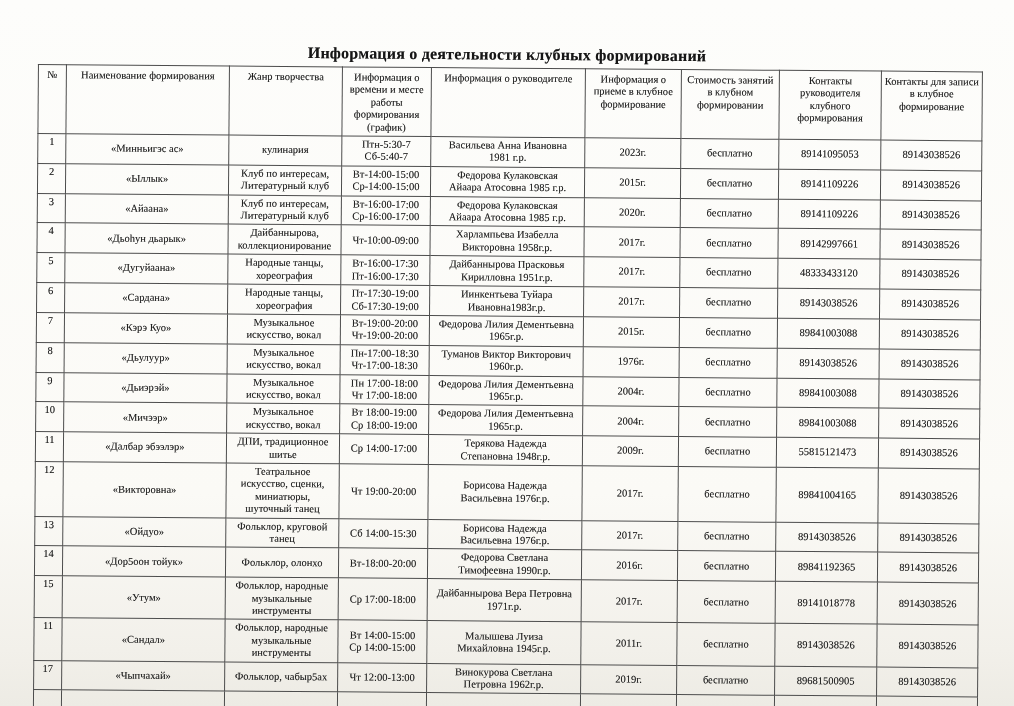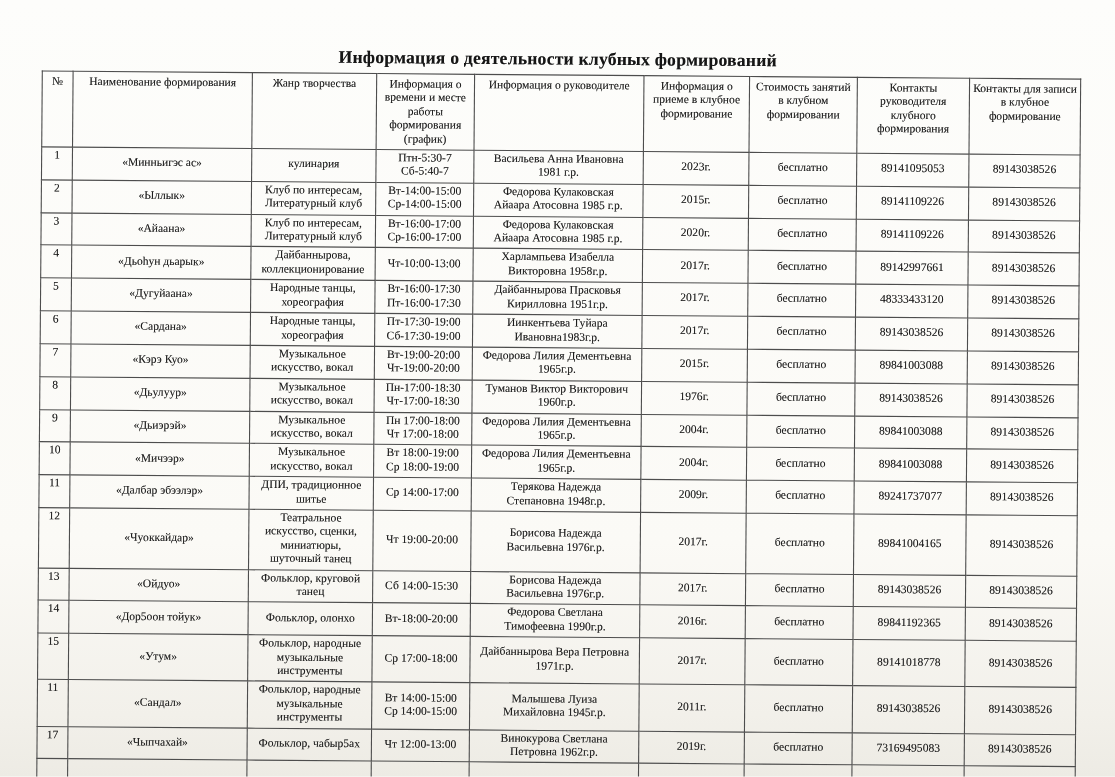--- a/index.html
+++ b/index.html
@@ -125,21 +125,21 @@
           <td class="c-admission">2020г.</td>
           <td class="c-cost">бесплатно</td>
           <td class="c-leader_contact">89141109226</td>
           <td class="c-signup_contact">89143038526</td>
         </tr>
         <tr>
           <td class="c-num">4</td>
           <td class="c-name">«Дьоһун дьарык»</td>
           <td class="c-genre">Дайбаннырова,
 коллекционирование</td>
-          <td class="c-schedule">Чт-10:00-13:00</td>
+          <td class="c-schedule">Чт-10:00-09:00</td>
           <td class="c-leader">Харлампьева Изабелла
 Викторовна 1958г.р.</td>
           <td class="c-admission">2017г.</td>
           <td class="c-cost">бесплатно</td>
           <td class="c-leader_contact">89142997661</td>
           <td class="c-signup_contact">89143038526</td>
         </tr>
         <tr>
           <td class="c-num">5</td>
           <td class="c-name">«Дугуйаана»</td>
@@ -227,26 +227,26 @@
         <tr>
           <td class="c-num">11</td>
           <td class="c-name">«Далбар эбээлэр»</td>
           <td class="c-genre">ДПИ, традиционное
 шитье</td>
           <td class="c-schedule">Ср 14:00-17:00</td>
           <td class="c-leader">Терякова Надежда
 Степановна 1948г.р.</td>
           <td class="c-admission">2009г.</td>
           <td class="c-cost">бесплатно</td>
-          <td class="c-leader_contact">89241737077</td>
+          <td class="c-leader_contact">55815121473</td>
           <td class="c-signup_contact">89143038526</td>
         </tr>
         <tr>
           <td class="c-num">12</td>
-          <td class="c-name">«Чуоккайдар»</td>
+          <td class="c-name">«Викторовна»</td>
           <td class="c-genre">Театральное
 искусство, сценки,
 миниатюры,
 шуточный танец</td>
           <td class="c-schedule">Чт 19:00-20:00</td>
           <td class="c-leader">Борисова Надежда
 Васильевна 1976г.р.</td>
           <td class="c-admission">2017г.</td>
           <td class="c-cost">бесплатно</td>
           <td class="c-leader_contact">89841004165</td>
@@ -308,21 +308,21 @@
         </tr>
         <tr>
           <td class="c-num">17</td>
           <td class="c-name">«Чыпчахай»</td>
           <td class="c-genre">Фольклор, чабыр5ах</td>
           <td class="c-schedule">Чт 12:00-13:00</td>
           <td class="c-leader">Винокурова Светлана
 Петровна 1962г.р.</td>
           <td class="c-admission">2019г.</td>
           <td class="c-cost">бесплатно</td>
-          <td class="c-leader_contact">73169495083</td>
+          <td class="c-leader_contact">89681500905</td>
           <td class="c-signup_contact">89143038526</td>
         </tr>
         <tr class="empty-row">
           <td class="c-num"></td>
           <td class="c-name"></td>
           <td class="c-genre"></td>
           <td class="c-schedule"></td>
           <td class="c-leader"></td>
           <td class="c-admission"></td>
           <td class="c-cost"></td>

